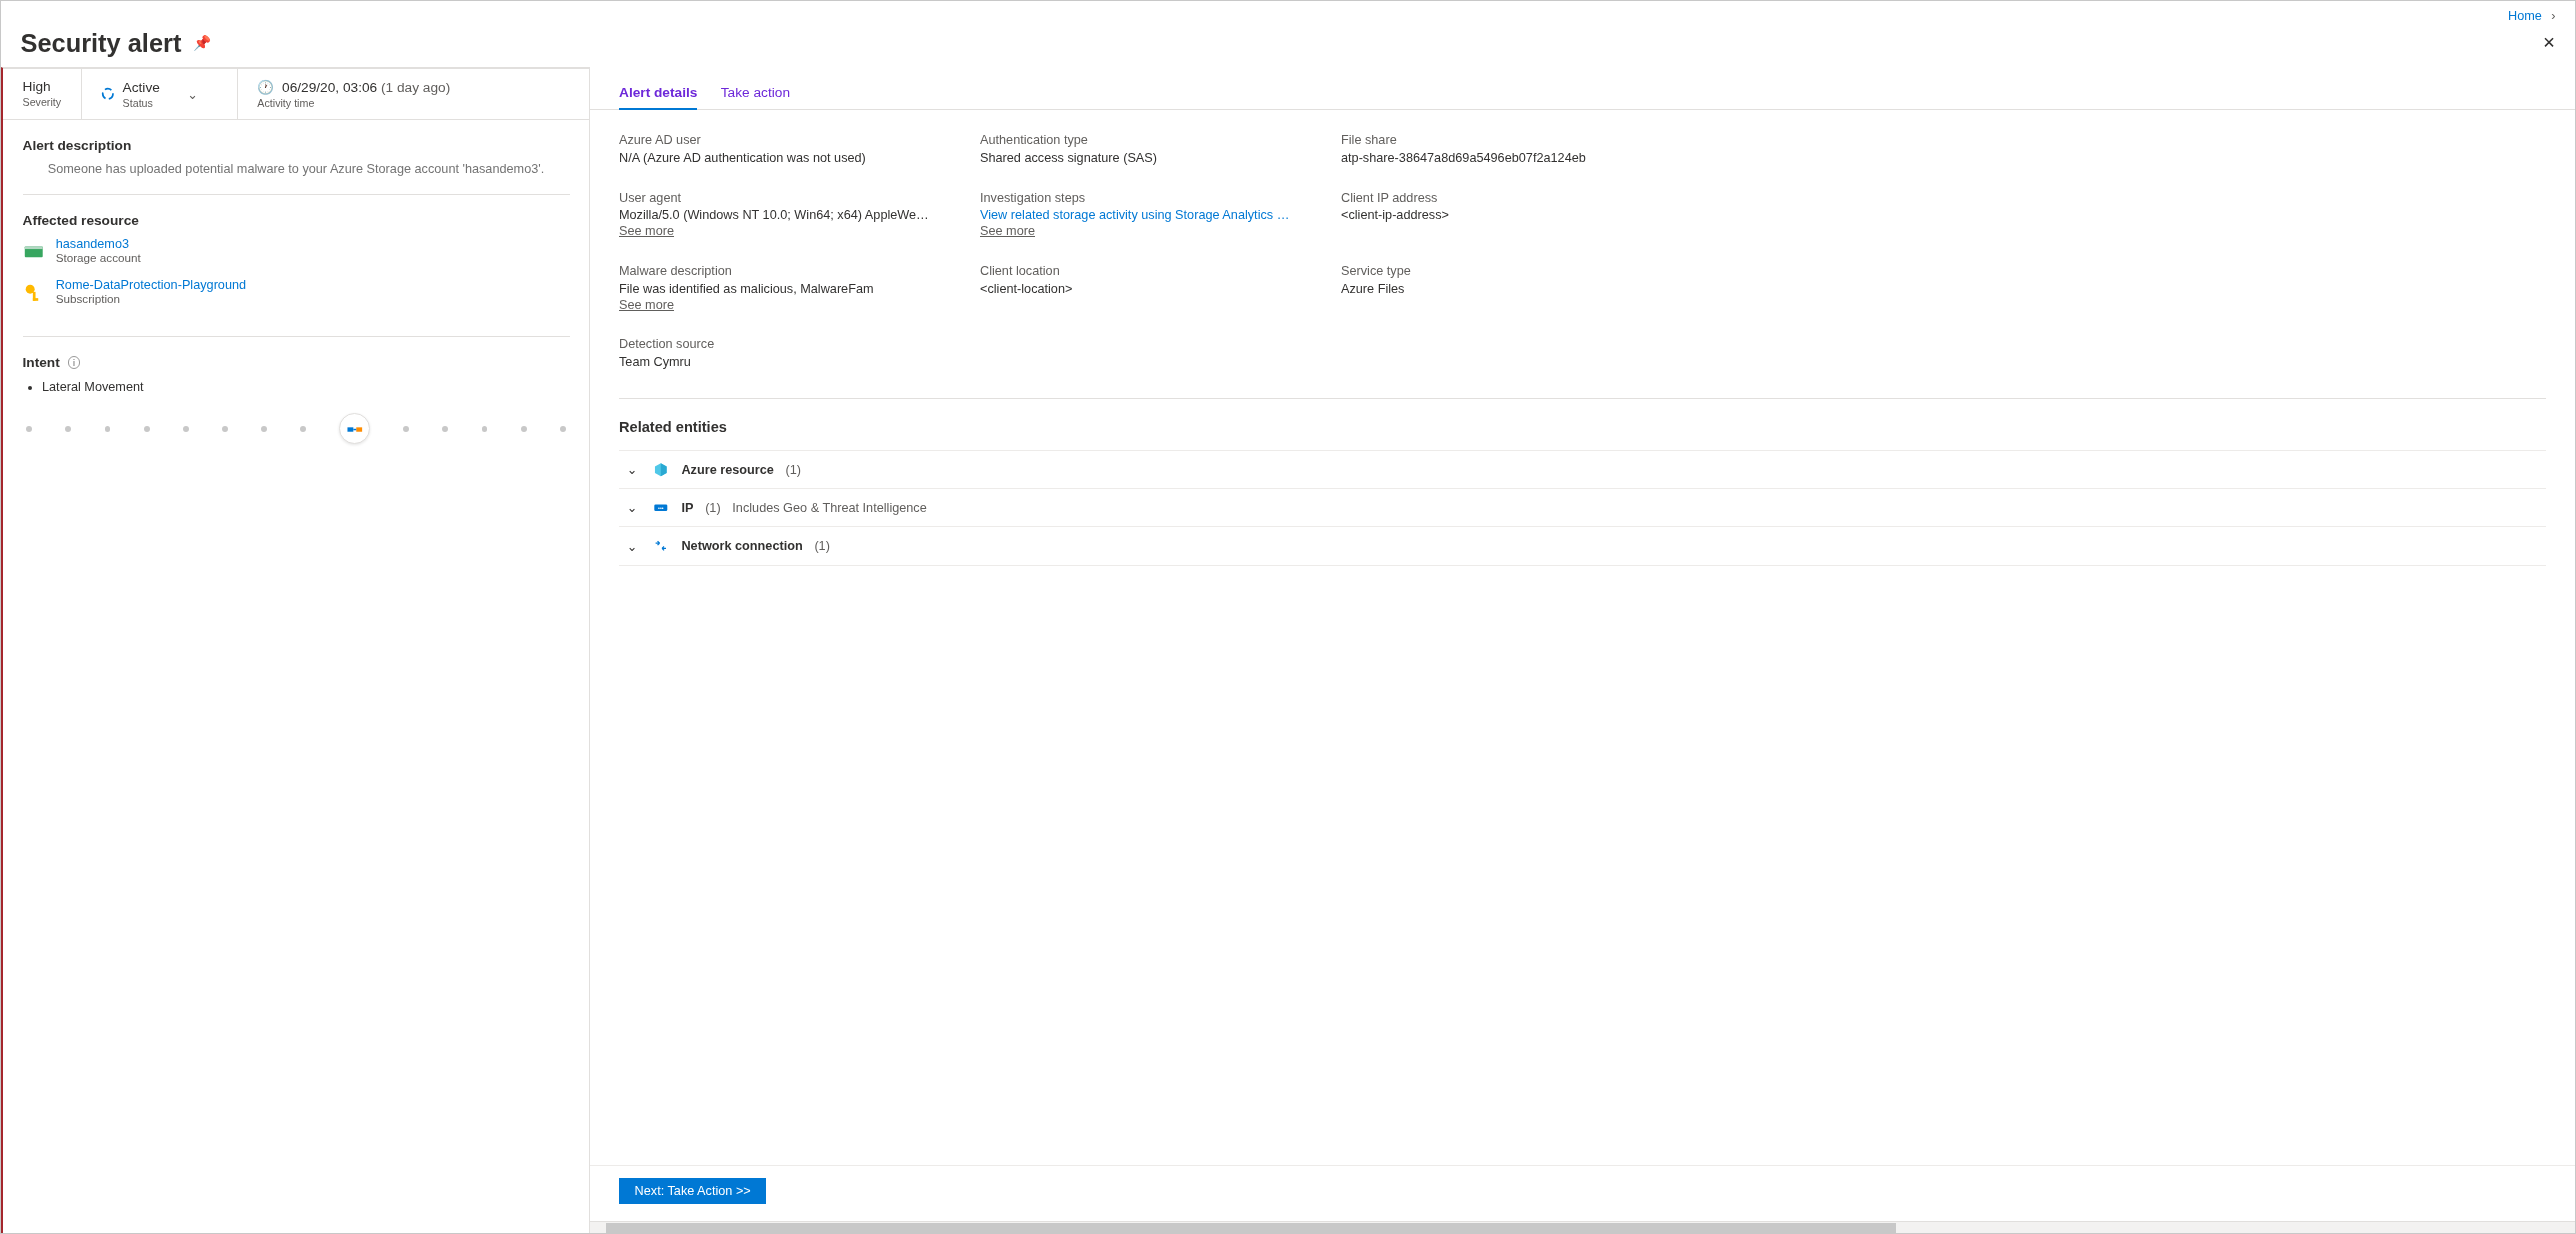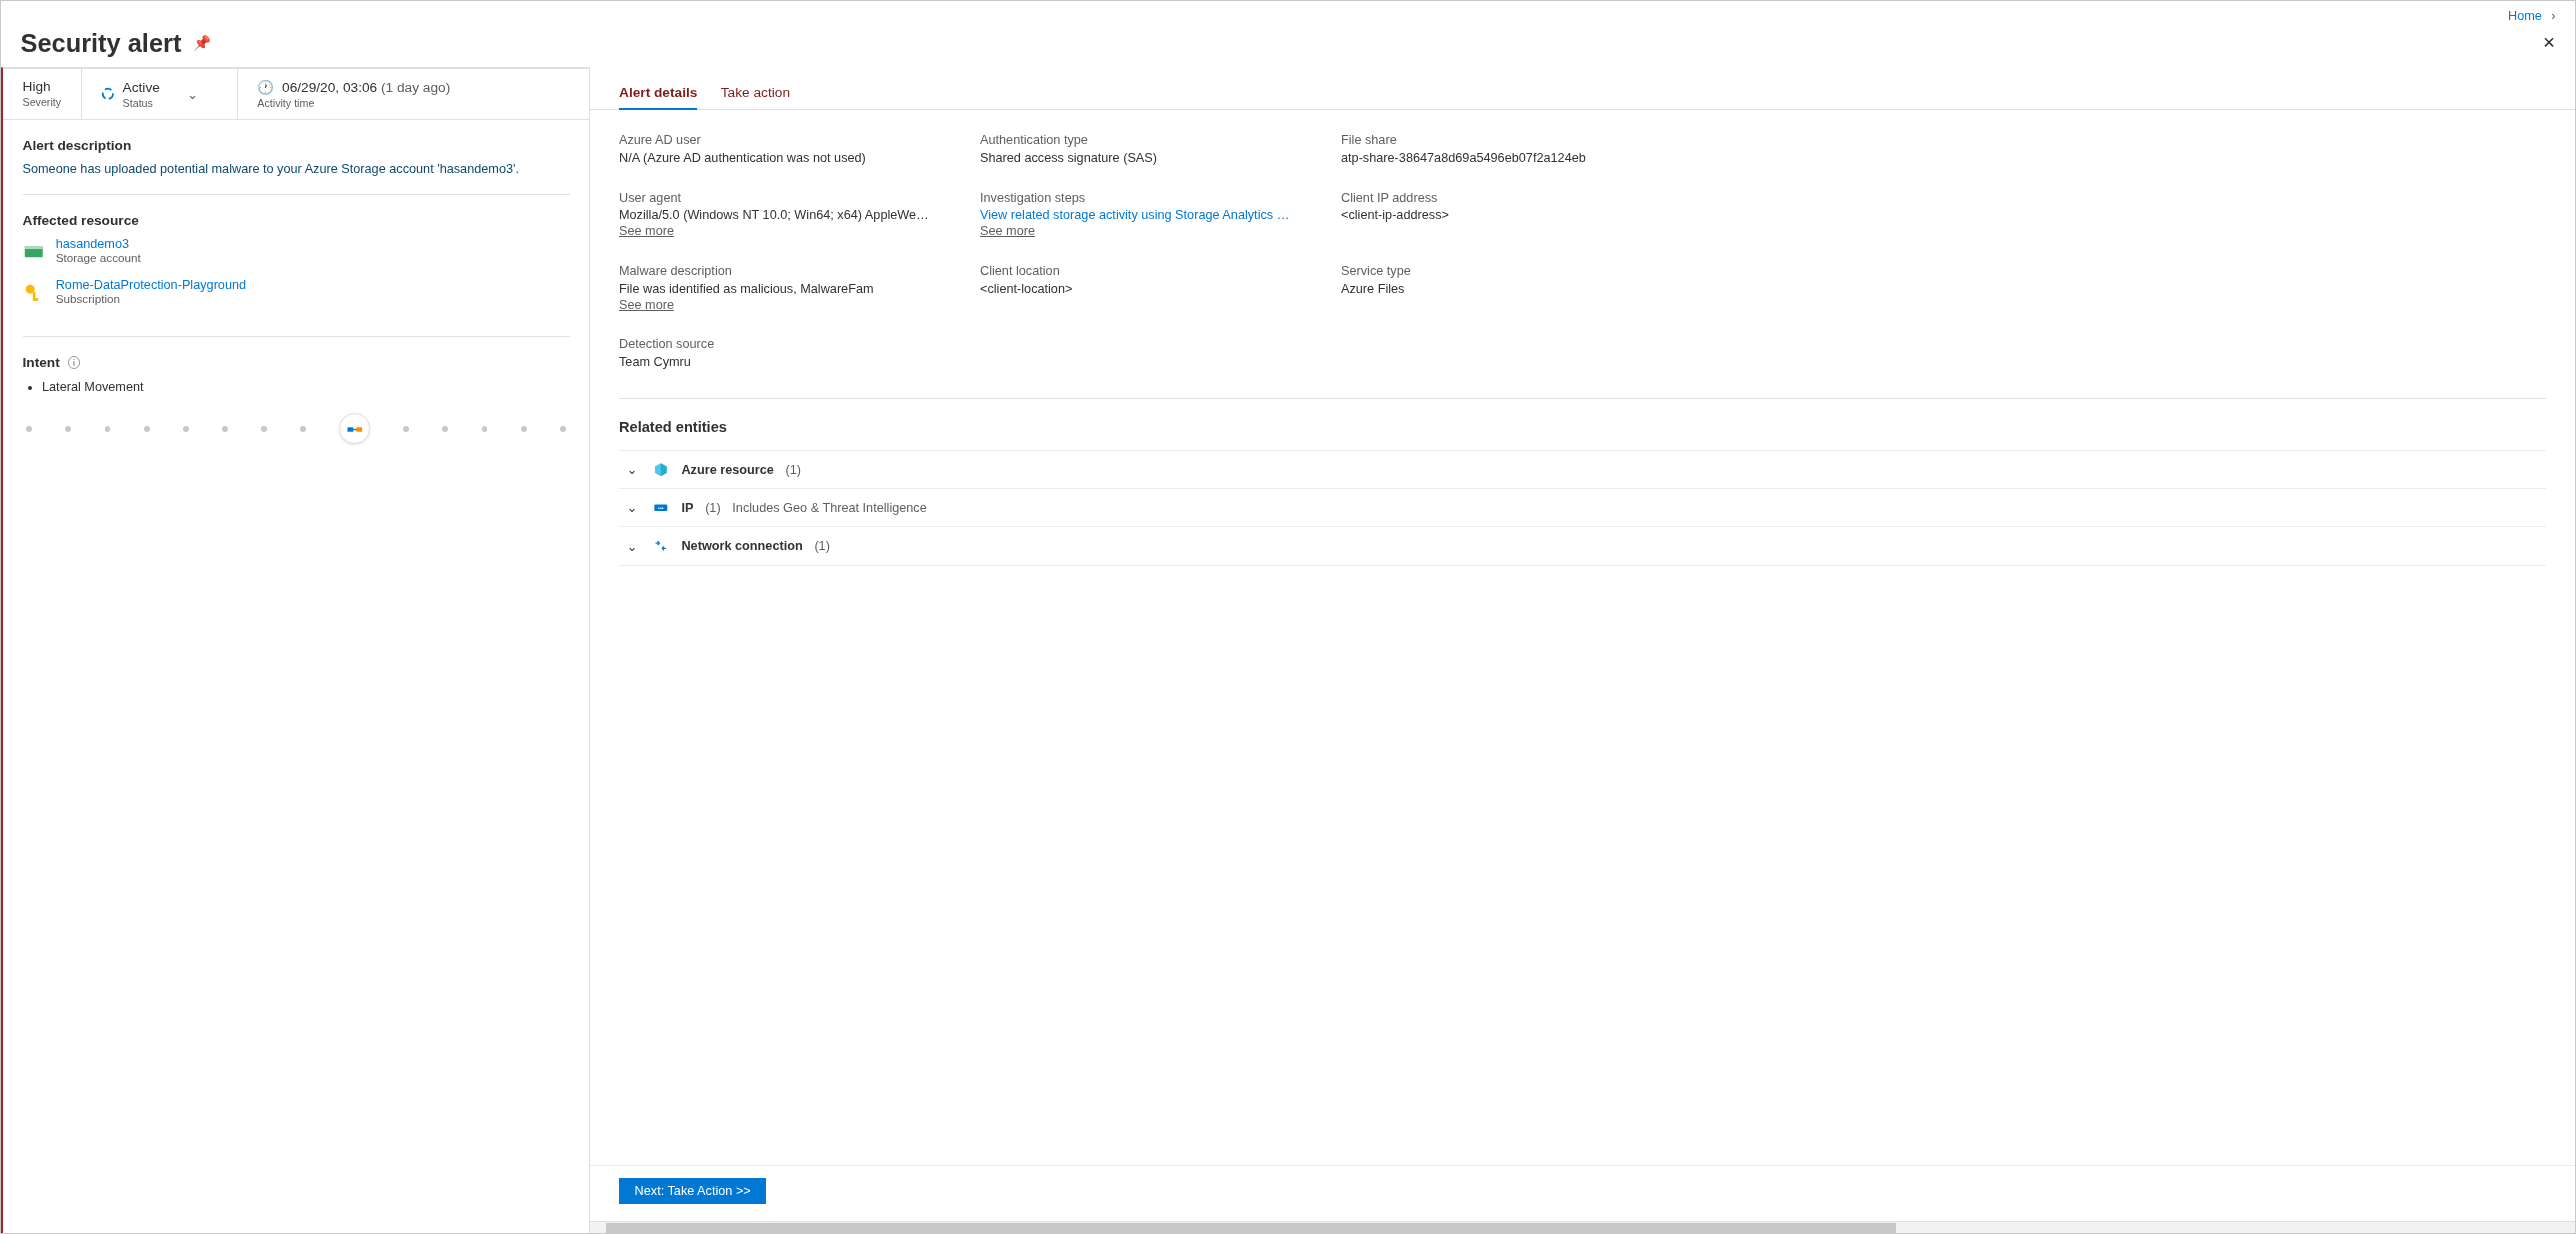--- a/index.html
+++ b/index.html
@@ -102,21 +102,22 @@
       border-top: 1px solid #e1dfdd;
       margin: 0 19.5px;
     }
     .section-title {
       font-size: 13.7px;
       font-weight: 600;
       margin-bottom: 9.8px;
     }
     .section-text {
       font-size: 12.7px;
-      color: #0c4a6e;
+      color: #737373;
+      text-align: center;
     }
     .resource-item {
       display: flex;
       align-items: center;
       gap: 11.7px;
       margin-bottom: 13.7px;
     }
     .resource-icon {
       width: 21.5px; height: 21.5px;
       margin-top: 2px;
@@ -166,21 +167,21 @@
     }
     .tabs {
       display: flex;
       gap: 23.4px;
       padding: 17.6px 29px 0;
       border-bottom: 1px solid #e1dfdd;
     }
     .tab {
       padding-bottom: 7.8px;
       font-size: 13.7px;
-      color: #7f1d1d;
+      color: #6d28d9;
       cursor: pointer;
     }
     .tab.active {
       font-weight: 600;
       border-bottom: 2.9px solid #0078d4;
       margin-bottom: -1px;
     }
     .details-scroll {
       flex: 1;
       overflow-y: auto;

